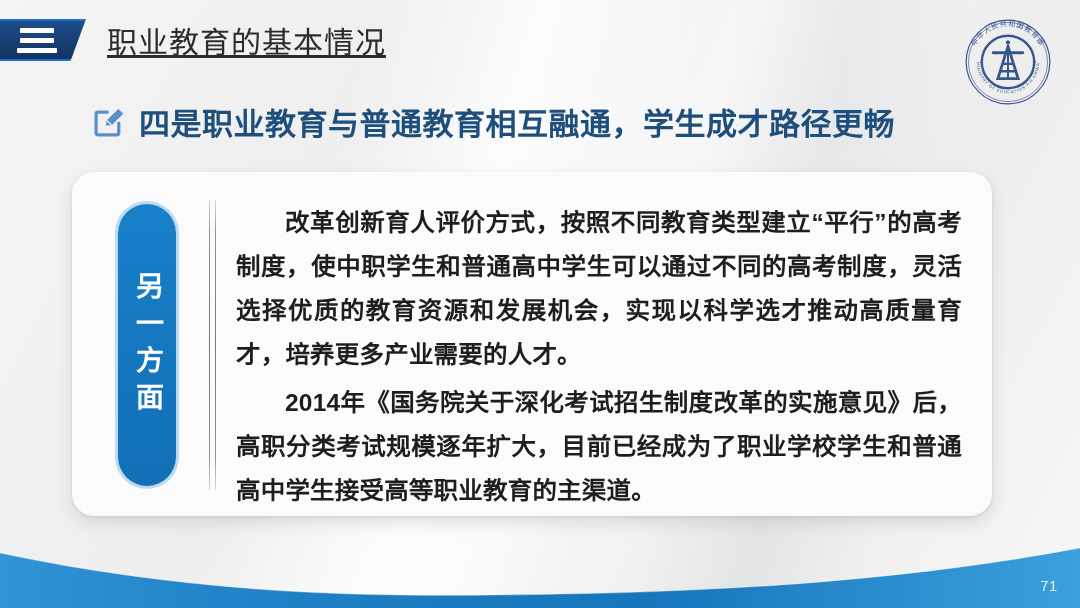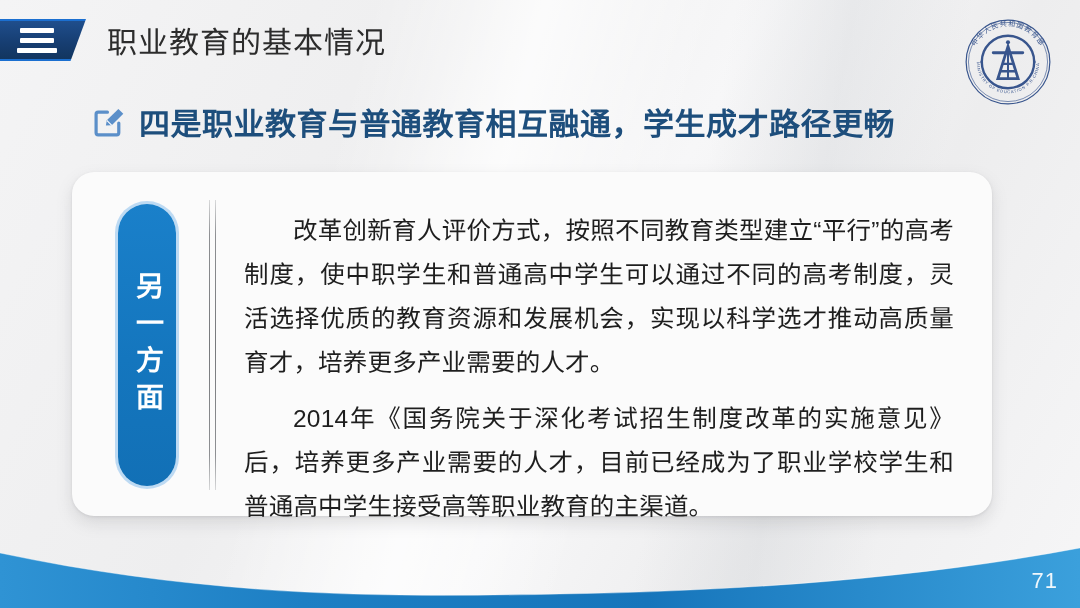--- a/index.html
+++ b/index.html
@@ -65,20 +65,21 @@
   .chapter-badge .bar.b2 { width: 34px; }
   .chapter-badge .bar.b3 { width: 40px; }
 
   .header-title {
     margin-left: 21px;
     font-size: 30px;
     font-weight: 400;
     color: #2c2c2c;
     letter-spacing: 1px;
     white-space: nowrap;
+    text-decoration: underline;
   }
 
   
   .subtitle-row {
     position: absolute;
     left: 93px;
     top: 99px;
     display: flex;
     align-items: center;
   }
@@ -158,22 +159,23 @@
     top: 25px;
     right: 26px;
     font-size: 24.5px;
     line-height: 44px;
     color: #1e1e1e;
     letter-spacing: 0.2px;
     text-align: justify;
     text-justify: inter-ideograph;
   }
   .body-text p {
-    margin: 12px;
+    margin: 4px;
     text-indent: 2em;
+    font-weight: bold;
   }
 
   
   .emblem {
     position: absolute;
     right: 26px;
     top: 16px;
     width: 92px;
     height: 92px;
     opacity: 0.93;
@@ -186,21 +188,21 @@
     right: 0;
     bottom: 0;
     width: 1080px;
     height: 62px;
   }
   .page-number {
     position: absolute;
     right: 22px;
     bottom: 14px;
     color: #ffffff;
-    font-size: 22px;
+    font-size: 14px;
     letter-spacing: 1px;
     opacity: 0.92;
   }
 </style>
 </head>
 <body>
 
 <div class="slide">
   <div class="bg-sheen"></div>
 
@@ -255,21 +257,21 @@
       <span class="pill-text">另一方面</span>
     </div>
 
     <div class="divider-lines">
       <i class="l1"></i>
       <i class="l2"></i>
     </div>
 
     <div class="body-text">
       <p>改革创新育人评价方式，按照不同教育类型建立“平行”的高考制度，使中职学生和普通高中学生可以通过不同的高考制度，灵活选择优质的教育资源和发展机会，实现以科学选才推动高质量育才，培养更多产业需要的人才。</p>
-      <p>2014年《国务院关于深化考试招生制度改革的实施意见》后，培养更多产业需要的人才，目前已经成为了职业学校学生和普通高中学生接受高等职业教育的主渠道。</p>
+      <p>2014年《国务院关于深化考试招生制度改革的实施意见》后，高职分类考试规模逐年扩大，目前已经成为了职业学校学生和普通高中学生接受高等职业教育的主渠道。</p>
     </div>
   </div>
 
   <svg class="footer-wave" viewBox="0 0 1080 62" preserveAspectRatio="none">
     <defs>
       <linearGradient id="waveGrad" x1="0" y1="0" x2="1" y2="0">
         <stop offset="0%" stop-color="#2f93d4"></stop>
         <stop offset="28%" stop-color="#1d7fc4"></stop>
         <stop offset="60%" stop-color="#1675bb"></stop>
         <stop offset="100%" stop-color="#3ba0dc"></stop>

